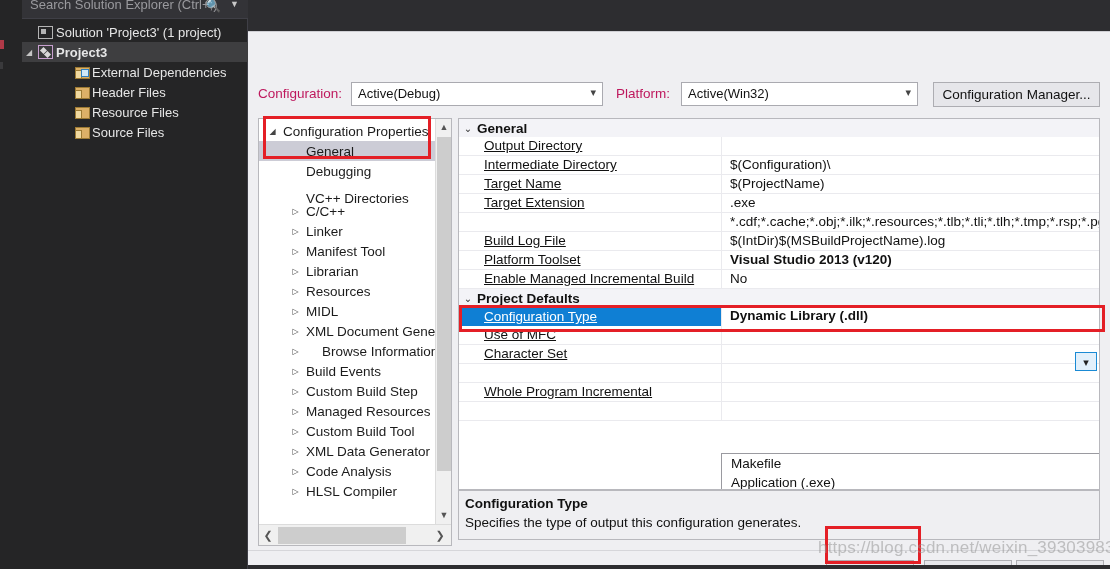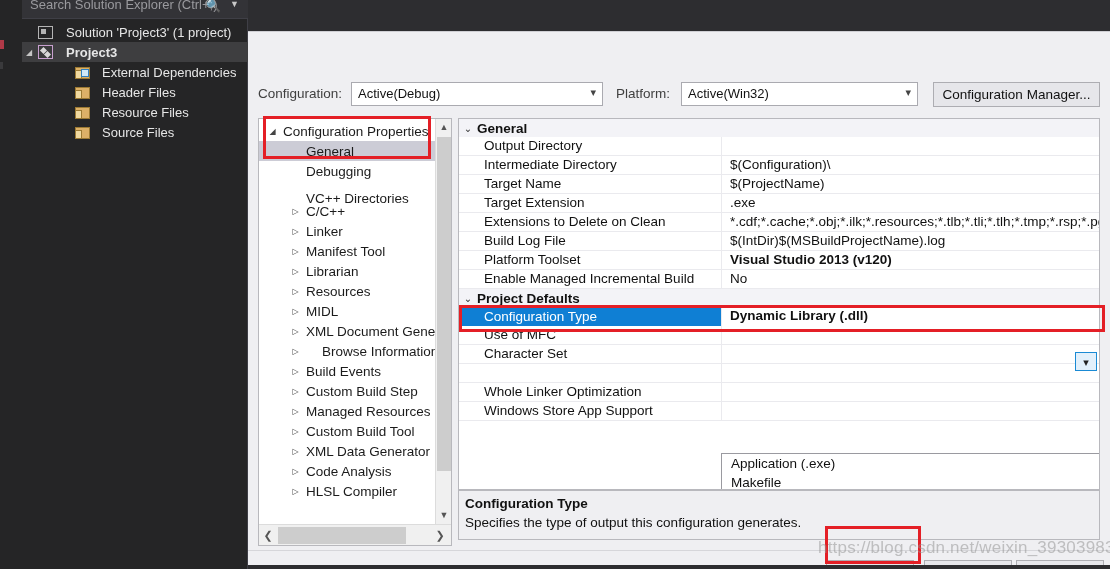--- a/index.html
+++ b/index.html
@@ -51,21 +51,21 @@
     position: absolute; left: 0; width: 226px; height: 20px;
     display: flex; align-items: center;
     font-size: 13px; color: #e6e6e6; white-space: nowrap;
   }
   .tree-row.selected { background: #3e3e40; }
   .tree-row .expander {
     width: 14px; text-align: center; font-size: 8px; color: #c5c5c5;
     flex: 0 0 14px;
   }
   .tree-row .tico { flex: 0 0 18px; display:flex; align-items:center; justify-content:center; }
-  .tree-row .tlabel { padding-left: 12px; }
+  .tree-row .tlabel { padding-left: 2px; }
   .tree-row .tlabel.bold { font-weight: bold; }
 
   
   .folder-ic { position: relative; width: 15px; height: 12px; }
   .folder-ic:before {
     content:""; position:absolute; left:1px; top:1px; width:13px; height:10px;
     background:#dcb067; border:1px solid #9c7a33;
   }
   .folder-ic:after {
     content:""; position:absolute; left:1px; top:4px; width:5px; height:7px;
@@ -113,21 +113,21 @@
     position: absolute; left: 788px; top: 9px; width: 40px; height: 26px;
     font-size: 16px; color: #6e6e6e; text-align: center; line-height: 26px;
   }
   .dlg-close {
     position: absolute; left: 832px; top: 9px; width: 40px; height: 26px;
     font-size: 17px; color: #4a4a4a; text-align: center; line-height: 26px;
   }
 
   
   .cfg-row { position: absolute; left: 0; top: 42px; width: 862px; height: 38px; }
-  .cfg-label { position: absolute; font-size: 13.5px; color: #404040; top: 12px; }
+  .cfg-label { position: absolute; font-size: 13.5px; color: #be185d; top: 12px; }
   .combo {
     position: absolute; height: 24px; background: #fff;
     border: 1px solid #aaaab0;
     font-size: 13px; color: #111;
   }
   .combo .cval { position: absolute; left: 6px; top: 3px; white-space: nowrap; }
   .combo .carrow {
     position: absolute; right: 6px; top: 3px; font-size: 11px; color: #444;
   }
   .btn {
@@ -186,21 +186,21 @@
     background: #f3f3f7; font-size: 13.5px; font-weight: bold; color: #111;
     display: flex; align-items: center;
   }
   .grp-head .chev { width: 18px; flex:0 0 18px; text-align:center; font-size:10px; font-weight:normal; color:#333; }
   .prop-row {
     position: absolute; left: 0; width: 640px; height: 19px;
     font-size: 13.5px; color: #111;
     border-bottom: 1px solid #eaeaee;
   }
   .prop-row .pname {
-    position: absolute; left: 25px; top: 1px; white-space: nowrap;
+    position: absolute; left: 25px; top: 1px; white-space: nowrap; text-decoration: underline;
   }
   .prop-row .pval {
     position: absolute; left: 271px; top: 1px; white-space: nowrap;
   }
   .prop-row .pval.bold { font-weight: bold; }
   .prop-row .sep {
     position: absolute; left: 262px; top: 0; width: 1px; height: 19px;
     background: #eaeaee;
   }
   .prop-row.selrow .pname {
@@ -484,21 +484,20 @@
             <span class="pname">Target Name</span>
             <span class="pval">$(ProjectName)</span>
           </div>
           <div class="prop-row" style="top: 75px;">
             <span class="sep"></span>
             <span class="pname">Target Extension</span>
             <span class="pval">.exe</span>
           </div>
           <div class="prop-row" style="top: 94px;">
             <span class="sep"></span>
-            <span class="pname">Extensions to Delete on Clean</span>
             <span class="pval">*.cdf;*.cache;*.obj;*.ilk;*.resources;*.tlb;*.tli;*.tlh;*.tmp;*.rsp;*.pgc;*</span>
           </div>
           <div class="prop-row" style="top: 113px;">
             <span class="sep"></span>
             <span class="pname">Build Log File</span>
             <span class="pval">$(IntDir)$(MSBuildProjectName).log</span>
           </div>
           <div class="prop-row" style="top: 132px;">
             <span class="sep"></span>
             <span class="pname">Platform Toolset</span>
@@ -524,31 +523,30 @@
           </div>
           <div class="prop-row" style="top: 226px;">
             <span class="sep"></span>
             <span class="pname">Character Set</span>
           </div>
           <div class="prop-row" style="top: 245px;">
             <span class="sep"></span>
           </div>
           <div class="prop-row" style="top: 264px;">
             <span class="sep"></span>
-            <span class="pname">Whole Linker Optimization</span>
+            <span class="pname">Whole Program Incremental</span>
           </div>
           <div class="prop-row" style="top: 283px;">
             <span class="sep"></span>
-            <span class="pname">Windows Store App Support</span>
           </div>
         </div>
       <div id="dropdown-list">
           <div class="dd-list">
+            <div class="dd-item">Makefile</div>
             <div class="dd-item">Application (.exe)</div>
-            <div class="dd-item">Makefile</div>
           </div>
         </div>
       <div class="dd-btn" style="top:233px;">▾</div>
     </div>
 
     <div class="desc-pane">
       <span class="desc-title">Configuration Type</span>
       <span class="desc-text">Specifies the type of output this configuration generates.</span>
     </div>
 

